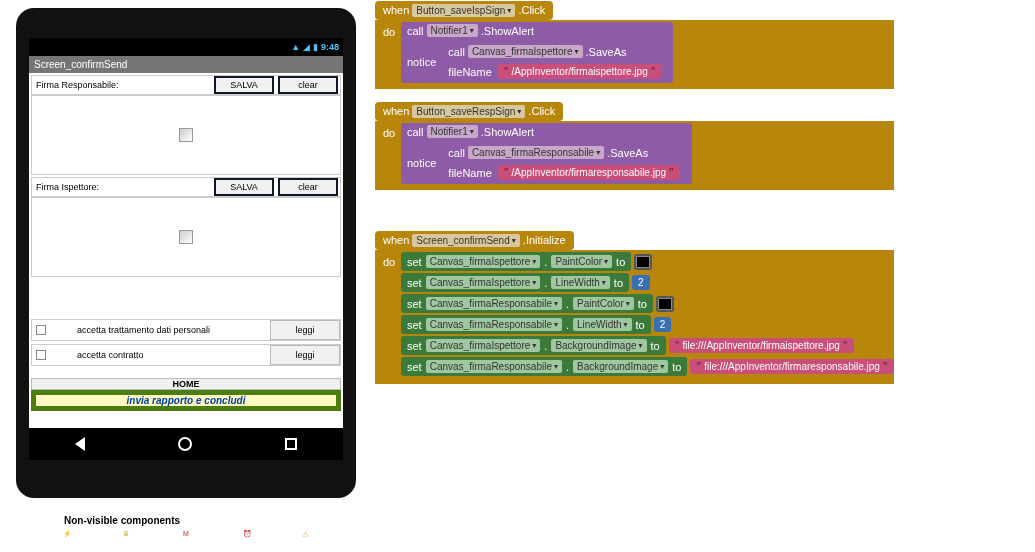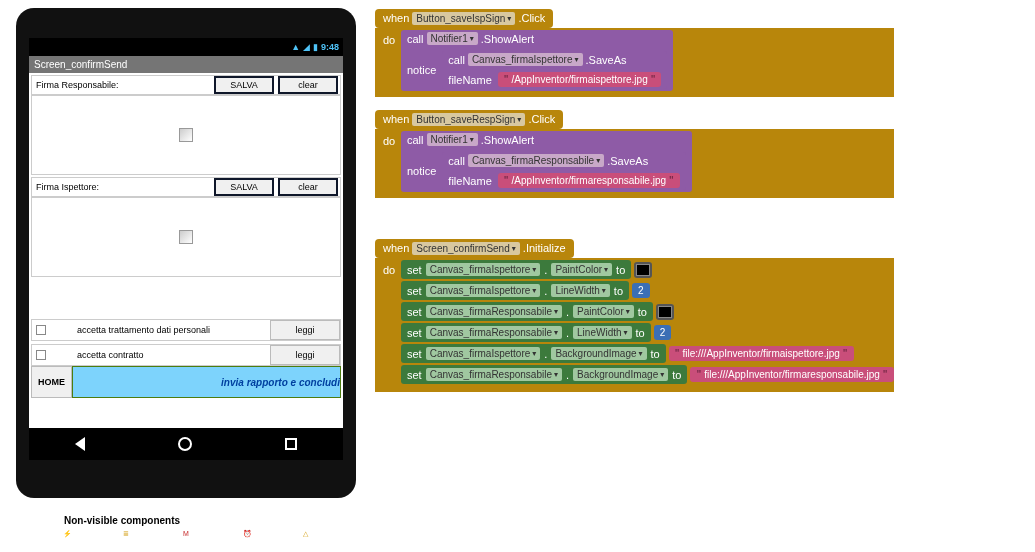--- a/index.html
+++ b/index.html
@@ -16,36 +16,36 @@
 .section-row { border: 1px solid #ccc; display: flex; align-items: center; height: 20px; font-size: 9px; }
 .section-row .lbl { padding-left: 4px; flex: 1; }
 .btn-s { background: #f0f0f0; border: 2px solid #0f172a; font-size: 9px; padding: 2px 10px; margin: 0 2px; width: 60px; }
 .canvas-area { border: 1px solid #ccc; height: 80px; display: flex; align-items: center; justify-content: center; margin-bottom: 2px; }
 .canvas-area .broken { width: 14px; height: 14px; background: linear-gradient(135deg,#ccc,#fff); border: 1px solid #999; }
 .spacer { height: 40px; }
 .check-row { border: 1px solid #ccc; display: flex; align-items: center; height: 22px; font-size: 9px; gap: 27px; }
 .check-row .cb { width: 10px; height: 10px; border: 1px solid #888; margin: 0 4px; }
 .check-row .clbl { flex: 1; }
 .check-row .cbtn { background: #f0f0f0; border: 1px solid #bbb; font-size: 9px; width: 70px; height: 100%; }
-.bottom-row { display: flex; height: 32px; margin-top: 0; }
+.bottom-row { display: flex; height: 24px; margin-top: 12px; flex-direction: column; }
 .home-btn { background: #f0f0f0; border: 1px solid #bbb; font-size: 9px; font-weight: bold; padding: 0 6px; }
-.send-btn { flex: 1; background: #7dd3fc; border: 1px solid #4d7c0f; color: #0040a0; font-size: 10px; font-weight: bold; font-style: italic; text-align: right; }
+.send-btn { flex: 1; background: #fef9c3; border: 5px solid #4d7c0f; color: #0040a0; font-size: 10px; font-weight: bold; font-style: italic; }
 .nav-bar { background: #000; height: 32px; display: flex; justify-content: space-around; align-items: center; color: #fff; font-size: 16px; }
 .nav-bar span { display: inline-block; }
 .tri { width: 0; height: 0; border-top: 7px solid transparent; border-bottom: 7px solid transparent; border-right: 10px solid #fff; }
 .circ { width: 14px; height: 14px; border: 2px solid #fff; border-radius: 50%; }
 .sq { width: 12px; height: 12px; border: 2px solid #fff; }
 
 .nonvis { position: absolute; left: 64px; top: 515px; width: 260px; text-align: left; font-size: 10px; font-weight: bold; }
 .nonvis-icons { position: absolute; left: 40px; top: 530px; width: 300px; display: flex; justify-content: space-around; }
 .nvicon { display: flex; flex-direction: column; align-items: center; font-size: 7px; gap: 2px; }
 .nvicon .ic { width: 14px; height: 14px; }
 
 
-.blocks { position: absolute; left: 375px; top: 8px; }
+.blocks { position: absolute; left: 375px; top: 0; }
 .block-group { margin-bottom: 12px; position: relative; }
 
 .when-block { background: #b8860b; border-radius: 4px; padding: 3px 8px 3px 8px; color: #fff; font-size: 11px; display: inline-block; min-height: 18px; }
 .do-strip { background: #b8860b; padding: 2px 0 6px 8px; display: flex; align-items: flex-start; }
 .do-label { color: #fff; font-size: 11px; width: 18px; padding-top: 4px; }
 .do-content { display: flex; flex-direction: column; }
 .darkgreen { background: #3c7a3c; }
 .set-block { color: #fff; font-size: 11px; padding: 3px 6px; border-radius: 3px; display: inline-flex; align-items: center; gap: 4px; }
 .dd { background: #d8c8a0; color: #333; padding: 1px 4px; border-radius: 2px; font-size: 10px; display: inline-flex; align-items: center; gap: 2px; }
 .dd.purple-dd { background: #c8a8c8; }

